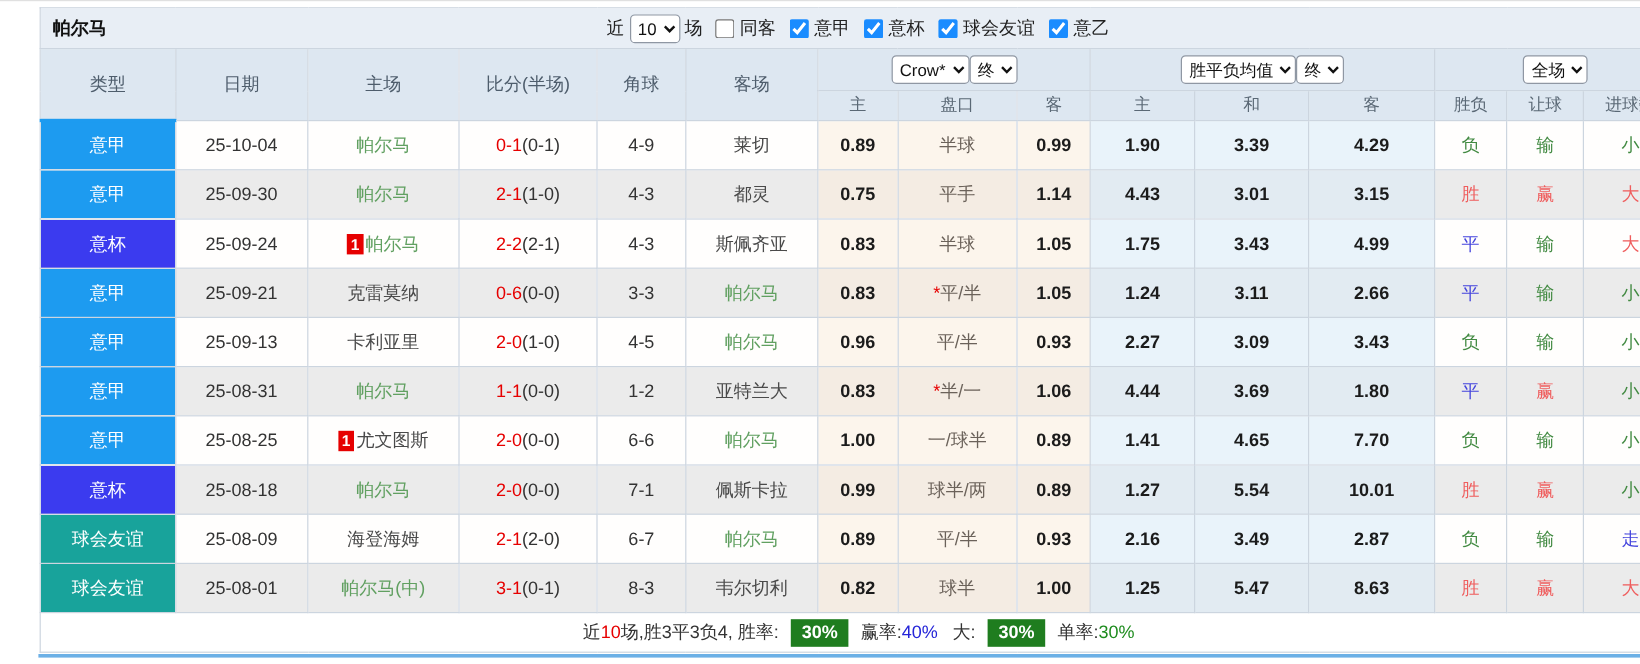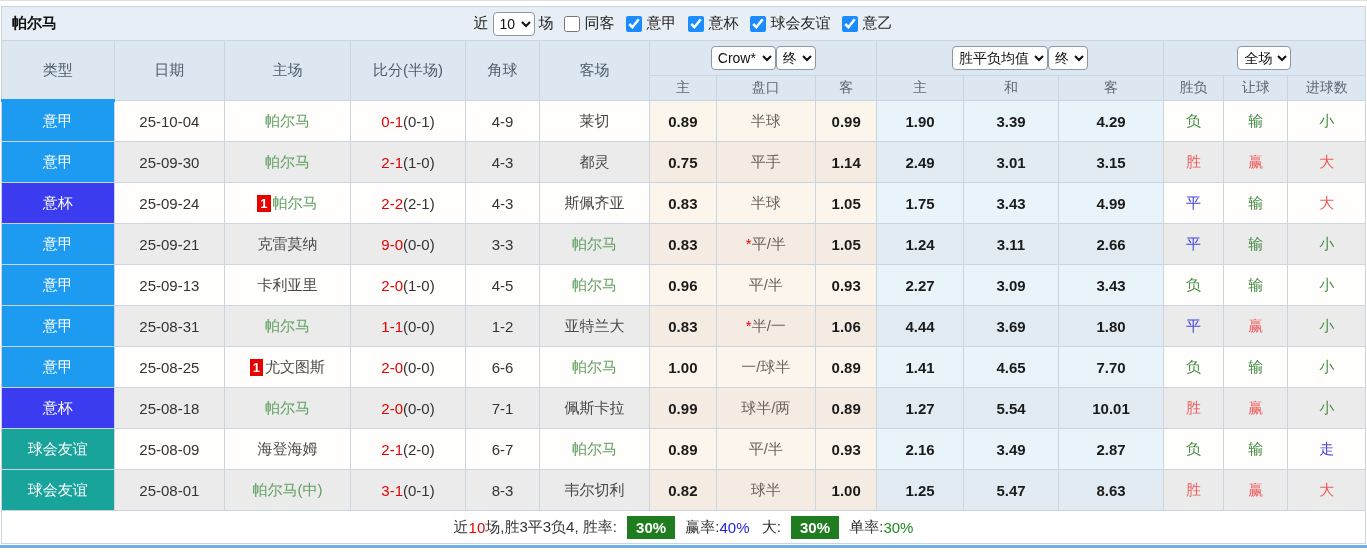--- a/index.html
+++ b/index.html
@@ -5,21 +5,21 @@
   :root{
     --result-green:#428a42; --result-red:#ef5d5d; --result-blue:#4545dd;
     --self-green:#61a061; --score-red:#e60000; --badge-green:#1f7d1f;
     --accent-blue:#1d9bf0;
   }
   *{box-sizing:border-box;}
   body{
     margin:0; width:1367px; height:553px; overflow:hidden; background:#fff;
     font-family:"Liberation Sans","DejaVu Sans",sans-serif;
   }
-  .page{width:1367px; height:553px; padding-top:5px; border-top:1px solid #e0e0e0;}
+  .page{width:1367px; height:553px; padding-top:5px; border-top:1px solid #e0e0e0;padding-left:32px;}
   table{border-collapse:collapse; table-layout:fixed; width:1365px; margin:0 1px;}
   th,td{border:1px solid #ccd5df; overflow:hidden; white-space:nowrap; text-align:center; padding:0;}
   
   .filter-cell{background:#e8eef5; height:34px; position:relative;}
   .filter-wrap{display:flex; align-items:center; justify-content:center; gap:4px; height:100%; font-size:15px; color:#222;}
   .page-title{position:absolute; left:10px; top:0; height:100%; display:flex; align-items:center; font-weight:bold; font-size:15px; color:#111;}
   select{font-family:inherit; font-size:14px; color:#111; background:#fff; border:1px solid #8f97a3; border-radius:4px; height:24px; padding:0 2px;}
   input[type=checkbox]{width:16px; height:16px; accent-color:#1a8cff; margin:0 1px 0 6px; vertical-align:middle;}
   .filter-wrap label{margin-right:1px;}
   
@@ -159,21 +159,21 @@
         <tr class="even">
     <td class="league" style="background: rgb(29, 155, 240);">意甲</td>
     <td>25-09-30</td>
     <td><span class="team self">帕尔马</span></td>
     <td><span class="score">2-1</span><span class="half">(1-0)</span></td>
     <td>4-3</td>
     <td><span class="team">都灵</span></td>
     <td class="ah odds">0.75</td>
     <td class="ah hcap"><span class="star"></span><span>平手</span></td>
     <td class="ah odds">1.14</td>
-    <td class="eu odds">2.49</td>
+    <td class="eu odds">4.43</td>
     <td class="eu odds">3.01</td>
     <td class="eu odds">3.15</td>
     <td class="c-r">胜</td>
     <td class="c-r">赢</td>
     <td class="c-r">大</td>
   </tr>
         <tr class="odd">
     <td class="league" style="background: rgb(59, 59, 239);">意杯</td>
     <td>25-09-24</td>
     <td><span class="num-badge">1</span><span class="team self">帕尔马</span></td>
@@ -187,21 +187,21 @@
     <td class="eu odds">3.43</td>
     <td class="eu odds">4.99</td>
     <td class="c-b">平</td>
     <td class="c-g">输</td>
     <td class="c-r">大</td>
   </tr>
         <tr class="even">
     <td class="league" style="background: rgb(29, 155, 240);">意甲</td>
     <td>25-09-21</td>
     <td><span class="team">克雷莫纳</span></td>
-    <td><span class="score">9-0</span><span class="half">(0-0)</span></td>
+    <td><span class="score">0-6</span><span class="half">(0-0)</span></td>
     <td>3-3</td>
     <td><span class="team self">帕尔马</span></td>
     <td class="ah odds">0.83</td>
     <td class="ah hcap"><span class="star">*</span><span>平/半</span></td>
     <td class="ah odds">1.05</td>
     <td class="eu odds">1.24</td>
     <td class="eu odds">3.11</td>
     <td class="eu odds">2.66</td>
     <td class="c-b">平</td>
     <td class="c-g">输</td>

